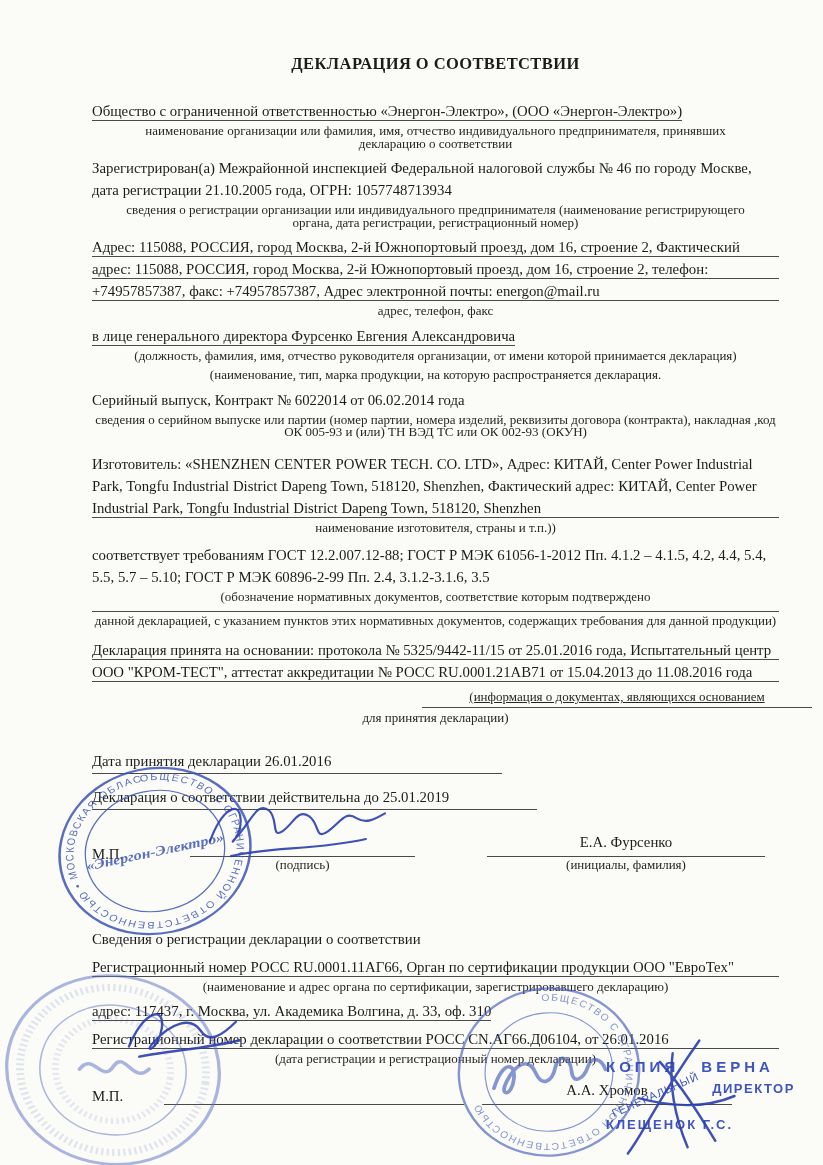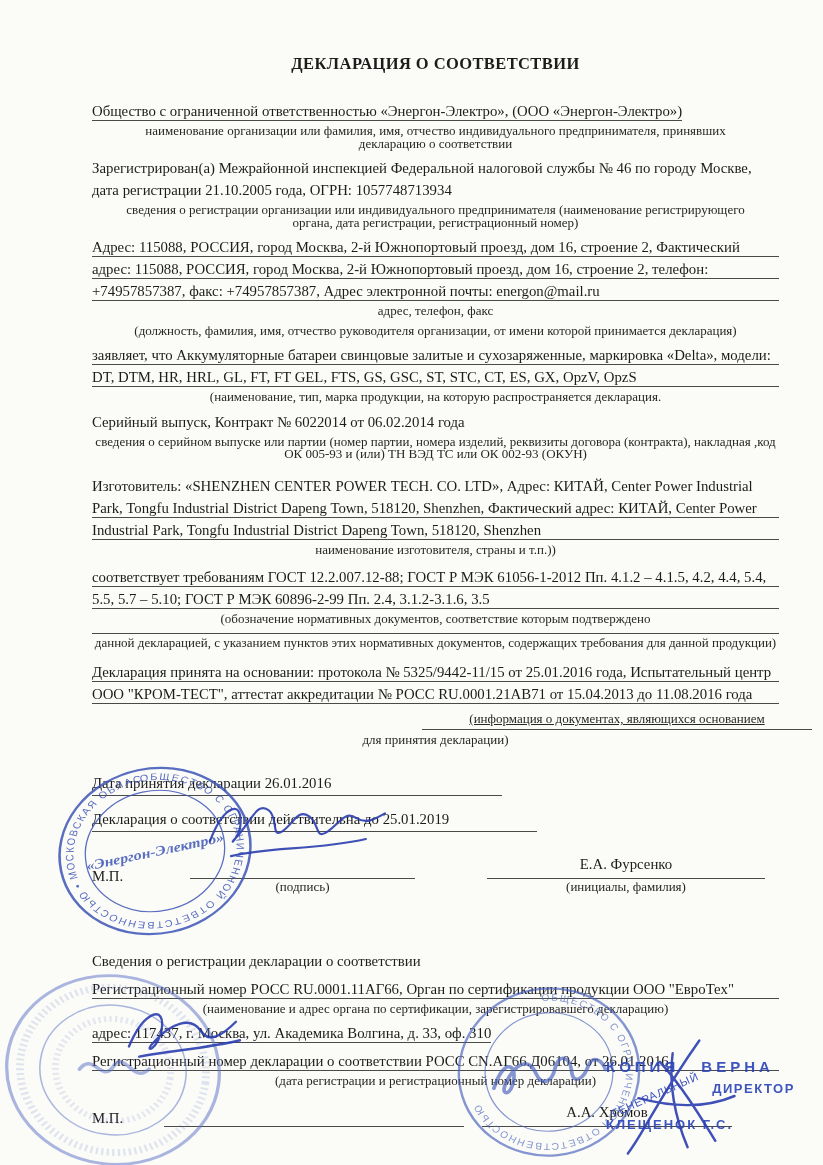--- a/index.html
+++ b/index.html
@@ -69,23 +69,25 @@
       <span class="ul">Общество с ограниченной ответственностью «Энергон-Электро», (ООО «Энергон-Электро»)</span>
     </div>
     <div class="caption w620">наименование организации или фамилия, имя, отчество индивидуального предпринимателя, принявших декларацию о соответствии</div>
 
     <div class="block ruled">Зарегистрирован(а) Межрайонной инспекцией Федеральной налоговой службы № 46 по городу Москве, дата регистрации 21.10.2005 года, ОГРН: 1057748713934</div>
     <div class="caption w660">сведения о регистрации организации или индивидуального предпринимателя (наименование регистрирующего органа, дата регистрации, регистрационный номер)</div>
 
     <div class="block ruled">Адрес: 115088, РОССИЯ, город Москва, 2-й Южнопортовый проезд, дом 16, строение 2, Фактический адрес: 115088, РОССИЯ, город Москва, 2-й Южнопортовый проезд, дом 16, строение 2, телефон: +74957857387, факс: +74957857387, Адрес электронной почты: energon@mail.ru</div>
     <div class="caption">адрес, телефон, факс</div>
 
+    <div class="block">
+      <span class="ul">в лице генерального директора Фурсенко Евгения Александровича</span>
+    </div>
     <div class="caption">(должность, фамилия, имя, отчество руководителя организации, от имени которой принимается декларация)</div>
 
-    <div class="block ruled">заявляет, что Аккумуляторные батареи свинцовые залитые и сухозаряженные, маркировка «Delta», модели: DT, DTM, HR, HRL, GL, FT, FT GEL, FTS, GS, GSC, ST, STC, CT, ES, GX, OpzV, OpzS</div>
     <div class="caption">(наименование, тип, марка продукции, на которую распространяется декларация.</div>
 
     <div class="block ruled">Серийный выпуск, Контракт № 6022014 от 06.02.2014 года</div>
     <div class="caption w700">сведения о серийном выпуске или партии (номер партии, номера изделий, реквизиты договора (контракта), накладная ,код ОК 005-93 и (или) ТН ВЭД ТС или ОК 002-93 (ОКУН)</div>
 
     <div class="block ruled mt14">Изготовитель: «SHENZHEN CENTER POWER TECH. CO. LTD», Адрес: КИТАЙ, Center Power Industrial Park, Tongfu Industrial District Dapeng Town, 518120, Shenzhen, Фактический адрес: КИТАЙ, Center Power Industrial Park, Tongfu Industrial District Dapeng Town, 518120, Shenzhen</div>
     <div class="caption">наименование изготовителя, страны и т.п.))</div>
 
     <div class="block ruled mt10">соответствует требованиям ГОСТ 12.2.007.12-88; ГОСТ Р МЭК 61056-1-2012 Пп. 4.1.2 – 4.1.5, 4.2, 4.4, 5.4, 5.5, 5.7 – 5.10;  ГОСТ Р МЭК 60896-2-99 Пп. 2.4, 3.1.2-3.1.6, 3.5</div>
     <div class="caption">(обозначение нормативных документов, соответствие которым подтверждено</div>

